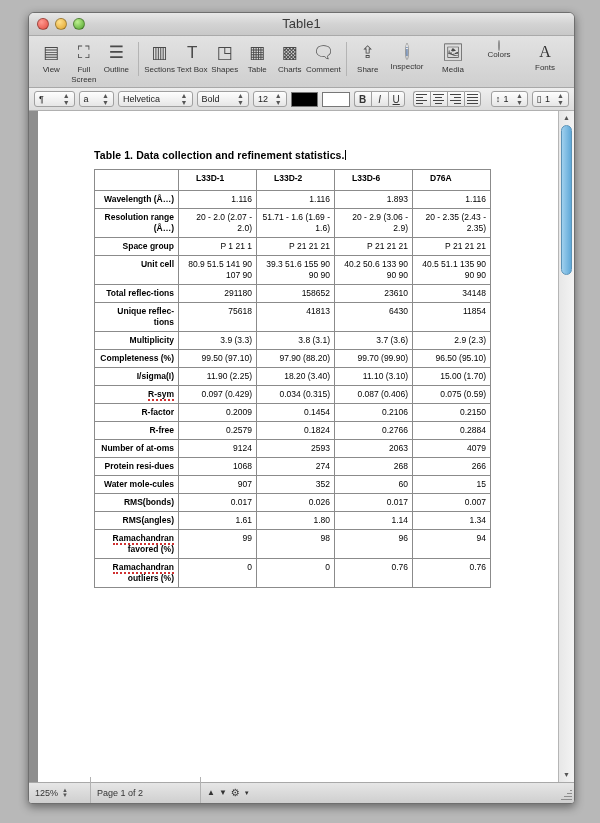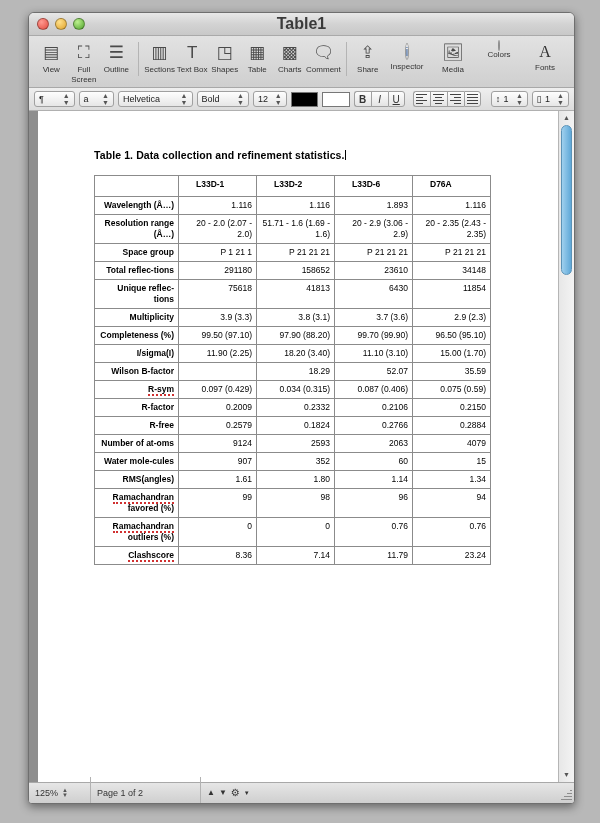--- a/index.html
+++ b/index.html
@@ -50,24 +50,24 @@
     width: 12px; height: 12px;
     border-radius: 50%;
     border: 1px solid rgba(0,0,0,.32);
     box-sizing: border-box;
   }
   .dot.red { background: radial-gradient(circle at 35% 30%, #ff9a91, #e24b3f); }
   .dot.yellow { background: radial-gradient(circle at 35% 30%, #ffe08a, #e0a32b); }
   .dot.green { background: radial-gradient(circle at 35% 30%, #bdf18e, #4fa22c); }
   .title-text {
     text-align: center;
-    font-size: 16px;
+    font-size: 13px;
     line-height: 22px;
     color: #3a3a3a;
-    font-weight: bold;
+    font-weight: normal;
   }
 
   
   .toolbar {
     height: 48px;
     background: linear-gradient(to bottom, #e2e2e2, #cfcfcf);
     border-bottom: 1px solid #a8a8a8;
     display: flex;
     align-items: flex-start;
     padding: 3px 6px 0 6px;
@@ -189,21 +189,21 @@
     overflow: hidden;
   }
   .page-inner {
     padding: 38px 28px 0 56px;
   }
   .doc-title {
     font-family: "Liberation Sans", sans-serif;
     font-size: 10.5px;
     font-weight: bold;
     color: #000;
-    margin: 0 0 14px 0;
+    margin: 0 0 8px 0;
     letter-spacing: .1px;
   }
   .caret {
     display: inline-block;
     width: 1px;
     height: 10px;
     background: #000;
     vertical-align: -1px;
   }
 
@@ -468,20 +468,27 @@
                 <td class="num">20 - 2.35 (2.43 - 2.35)</td>
               </tr>
               <tr>
                 <td class="rowhead">Space group</td>
                 <td class="num">P 1 21 1</td>
                 <td class="num">P 21 21 21</td>
                 <td class="num">P 21 21 21</td>
                 <td class="num">P 21 21 21</td>
               </tr>
               <tr>
+                <td class="rowhead">Unit cell</td>
+                <td class="num">80.9 51.5 141 90 107 90</td>
+                <td class="num">39.3 51.6 155 90 90 90</td>
+                <td class="num">40.2 50.6 133 90 90 90</td>
+                <td class="num">40.5 51.1 135 90 90 90</td>
+              </tr>
+              <tr>
                 <td class="rowhead">Total reflec-tions</td>
                 <td class="num">291180</td>
                 <td class="num">158652</td>
                 <td class="num">23610</td>
                 <td class="num">34148</td>
               </tr>
               <tr>
                 <td class="rowhead">Unique reflec-tions</td>
                 <td class="num">75618</td>
                 <td class="num">41813</td>
@@ -503,89 +510,89 @@
                 <td class="num">96.50 (95.10)</td>
               </tr>
               <tr>
                 <td class="rowhead">I/sigma(I)</td>
                 <td class="num">11.90 (2.25)</td>
                 <td class="num">18.20 (3.40)</td>
                 <td class="num">11.10 (3.10)</td>
                 <td class="num">15.00 (1.70)</td>
               </tr>
               <tr>
-                <td class="rowhead">Wilson B-factor</td>
-                <td class="num"></td>
-                <td class="num">18.29</td>
-                <td class="num">52.07</td>
-                <td class="num">35.59</td>
-              </tr>
-              <tr>
                 <td class="rowhead"><span class="spell">R-sym</span></td>
                 <td class="num">0.097 (0.429)</td>
                 <td class="num">0.034 (0.315)</td>
                 <td class="num">0.087 (0.406)</td>
                 <td class="num">0.075 (0.59)</td>
               </tr>
               <tr>
                 <td class="rowhead">R-factor</td>
                 <td class="num">0.2009</td>
-                <td class="num">0.2332</td>
+                <td class="num">0.1454</td>
                 <td class="num">0.2106</td>
                 <td class="num">0.2150</td>
               </tr>
               <tr>
                 <td class="rowhead">R-free</td>
                 <td class="num">0.2579</td>
                 <td class="num">0.1824</td>
                 <td class="num">0.2766</td>
                 <td class="num">0.2884</td>
               </tr>
               <tr>
                 <td class="rowhead">Number of at-oms</td>
                 <td class="num">9124</td>
                 <td class="num">2593</td>
                 <td class="num">2063</td>
                 <td class="num">4079</td>
               </tr>
               <tr>
+                <td class="rowhead">Protein resi-dues</td>
+                <td class="num">1068</td>
+                <td class="num">274</td>
+                <td class="num">268</td>
+                <td class="num">266</td>
+              </tr>
+              <tr>
                 <td class="rowhead">Water mole-cules</td>
                 <td class="num">907</td>
                 <td class="num">352</td>
                 <td class="num">60</td>
                 <td class="num">15</td>
               </tr>
               <tr>
+                <td class="rowhead">RMS(bonds)</td>
+                <td class="num">0.017</td>
+                <td class="num">0.026</td>
+                <td class="num">0.017</td>
+                <td class="num">0.007</td>
+              </tr>
+              <tr>
                 <td class="rowhead">RMS(angles)</td>
                 <td class="num">1.61</td>
                 <td class="num">1.80</td>
                 <td class="num">1.14</td>
                 <td class="num">1.34</td>
               </tr>
               <tr>
                 <td class="rowhead"><span class="spell">Ramachandran</span> favored (%)</td>
                 <td class="num">99</td>
                 <td class="num">98</td>
                 <td class="num">96</td>
                 <td class="num">94</td>
               </tr>
               <tr>
                 <td class="rowhead"><span class="spell">Ramachandran</span> outliers (%)</td>
                 <td class="num">0</td>
                 <td class="num">0</td>
                 <td class="num">0.76</td>
                 <td class="num">0.76</td>
               </tr>
-              <tr>
-                <td class="rowhead"><span class="spell">Clashscore</span></td>
-                <td class="num">8.36</td>
-                <td class="num">7.14</td>
-                <td class="num">11.79</td>
-                <td class="num">23.24</td>
-              </tr>
             </tbody>
         </table>
       </div>
     </div>
     <div class="vscroll">
       <div class="scroll-arrow up">▲</div>
       <div class="vthumb"></div>
       <div class="scroll-arrow down">▼</div>
     </div>
   </div>

